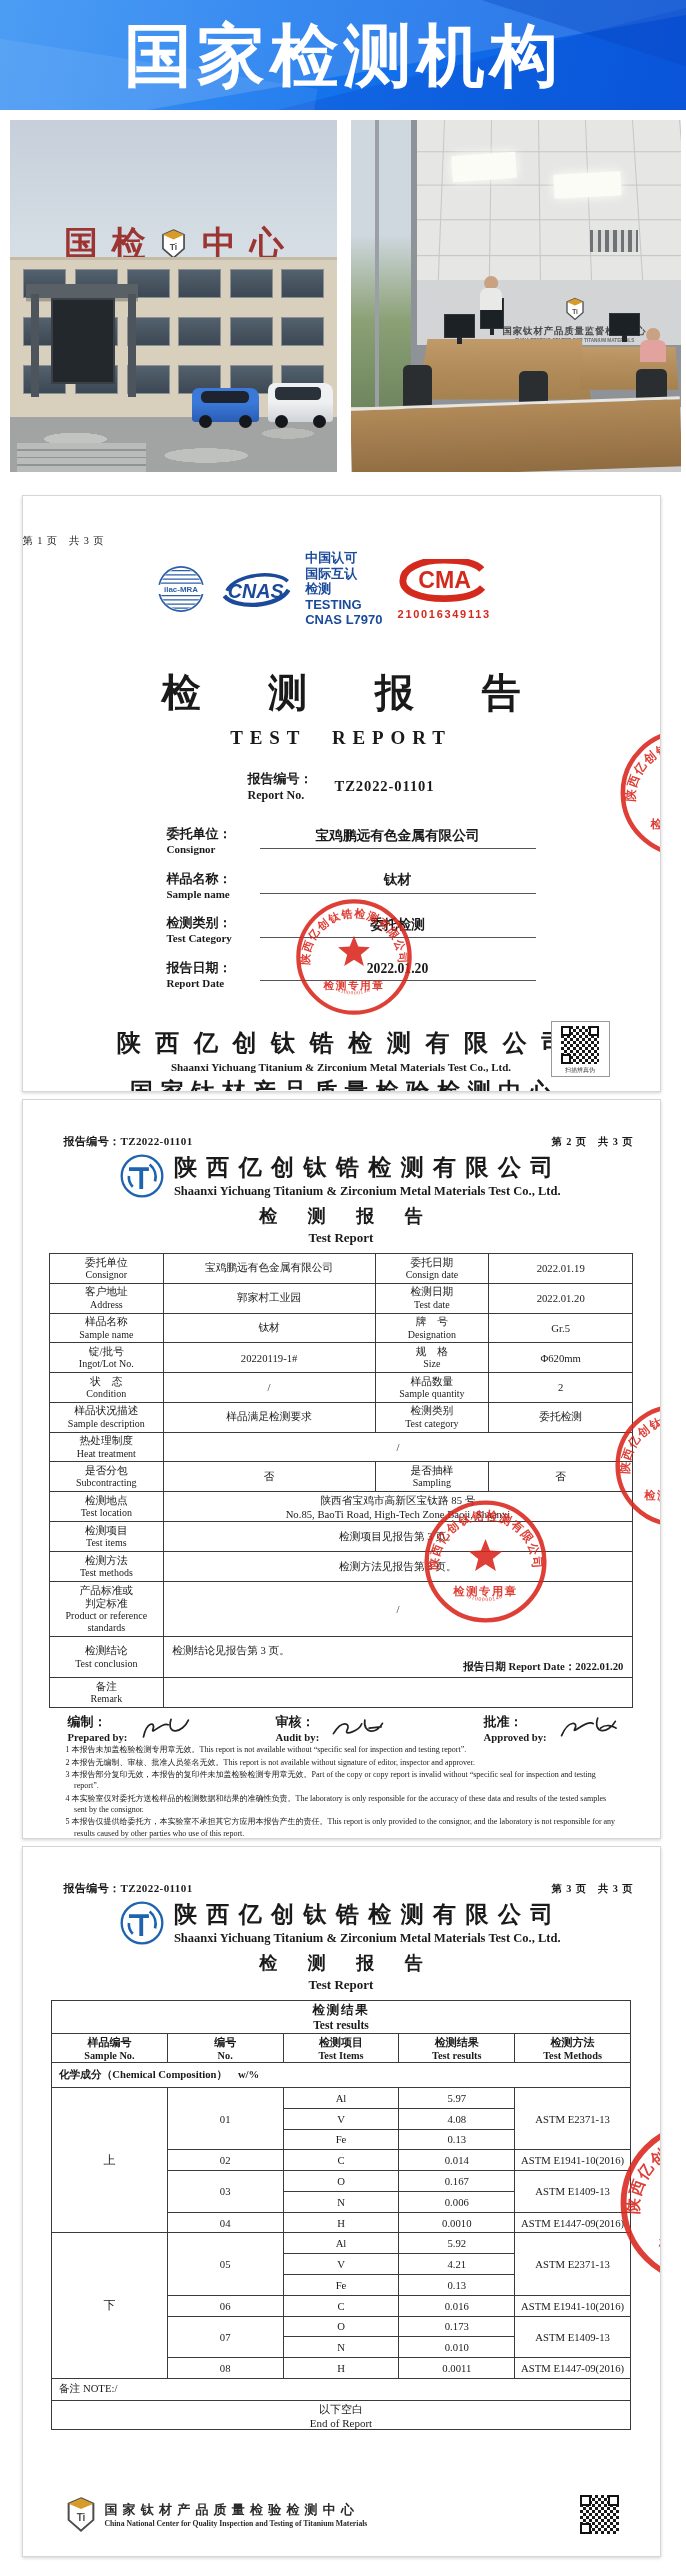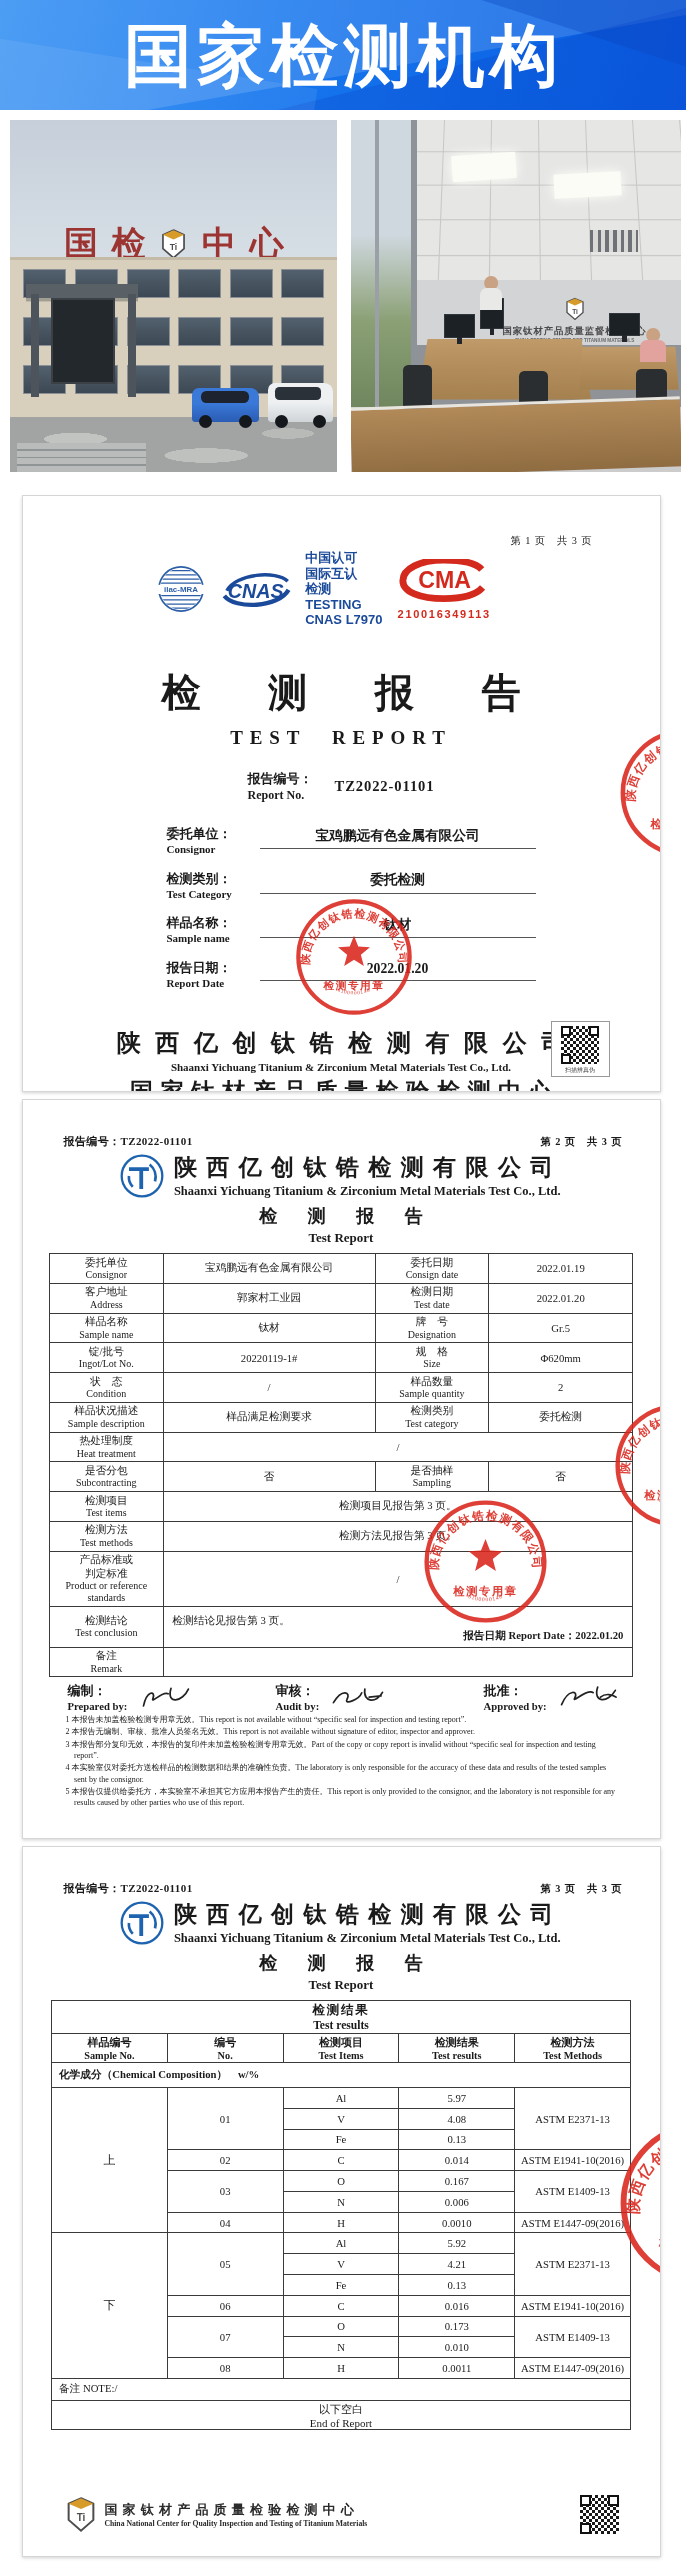--- a/index.html
+++ b/index.html
@@ -67,22 +67,22 @@
   .person .head{position:absolute;left:50%;top:0;transform:translateX(-50%);width:13.7px;height:13.7px;border-radius:50%;background:#c9a284;}
   .person .body{position:absolute;left:0;top:12px;width:100%;height:22px;border-radius:6.9px 6.9px 0 0;}
 
   
   .page{position:absolute;left:21.5px;width:639px;background:#fff;border:0.9px solid #d6d6d6;
     box-shadow:0 1.7px 3.4px rgba(0,0,0,.18);overflow:hidden;box-sizing:border-box;}
   .page1{top:495px;height:597px;}
   .page2{top:1099px;height:740px;}
   .page3{top:1846px;height:711px;}
   .pageinfo{font-size:10.3px;letter-spacing:0.9px;}
-  .p1 .pageinfo{text-align:right;padding:38px 67px 0 0;}
-  .hdr-row{display:flex;justify-content:space-between;align-items:flex-end;padding:34px 37px 0 41px;font-size:11px;font-weight:bold;}
+  .p1 .pageinfo{text-align:left;padding:38px 67px 0 0;}
+  .hdr-row{display:flex;justify-content:space-between;align-items:flex-end;padding:34px 26px 0 41px;font-size:11px;font-weight:bold;}
   .hdr-row .rn{letter-spacing:0.4px;}
 
   .p1-logos{display:flex;justify-content:center;align-items:center;gap:13.7px;margin:12px 34px 0 0;height:58px;}
   .accr{font-family:"Liberation Sans","DejaVu Sans",sans-serif;color:#1b4a9b;font-size:13px;font-weight:800;line-height:1.2;}
   .cma-wrap{text-align:center;}
   .cma-num{color:#d42a1e;font-weight:bold;font-size:11px;letter-spacing:1.7px;font-family:"Liberation Sans","DejaVu Sans",sans-serif;}
 
   .p1-title{margin-top:48px;text-align:center;font-size:39px;font-weight:700;letter-spacing:29px;text-indent:29px;}
   .p1-title-en{margin-top:5.2px;text-align:center;font-size:19px;font-weight:bold;letter-spacing:6.9px;}
   .p1-rn{display:flex;justify-content:center;align-items:center;gap:22px;margin-top:19px;}
@@ -346,31 +346,31 @@
     <div class="p1-fields">
       <div class="p1-field">
         <div class="lab">
             <div class="zh">委托单位：</div>
           <div class="en">Consignor</div>
           </div>
         <div class="val">宝鸡鹏远有色金属有限公司</div>
       </div>
       <div class="p1-field">
         <div class="lab">
+            <div class="zh">样品名称：</div>
+          <div class="en">Sample name</div>
+          </div>
+        <div class="val">钛材</div>
+      </div>
+      <div class="p1-field">
+        <div class="lab">
             <div class="zh">检测类别：</div>
           <div class="en">Test Category</div>
           </div>
         <div class="val">委托检测</div>
-      </div>
-      <div class="p1-field">
-        <div class="lab">
-            <div class="zh">样品名称：</div>
-          <div class="en">Sample name</div>
-          </div>
-        <div class="val">钛材</div>
       </div>
       <div class="p1-field">
         <div class="lab">
             <div class="zh">报告日期：</div>
           <div class="en">Report Date</div>
           </div>
         <div class="val">2022.01.20</div>
       </div>
     </div>
 
@@ -503,20 +503,30 @@
         <td class="lab">
               <span class="zh">是否分包</span>
               <span class="en">Subcontracting</span>
             </td>
         <td class="val">否</td>
         <td class="lab">
               <span class="zh">是否抽样</span>
               <span class="en">Sampling</span>
             </td>
         <td class="val">否</td>
+      </tr>
+      <tr>
+        <td class="lab">
+              <span class="zh">检测地点</span>
+              <span class="en">Test location</span>
+            </td>
+        <td class="val" colspan="3">
+          <span style="display:block">陕西省宝鸡市高新区宝钛路 85 号</span>
+          <span style="display:block">No.85, BaoTi Road, High-Tech Zone,Baoji, Shaanxi</span>
+        </td>
       </tr>
       <tr>
         <td class="lab">
               <span class="zh">检测项目</span>
               <span class="en">Test items</span>
             </td>
         <td class="val" colspan="3">检测项目见报告第 3 页。</td>
       </tr>
       <tr>
         <td class="lab">

